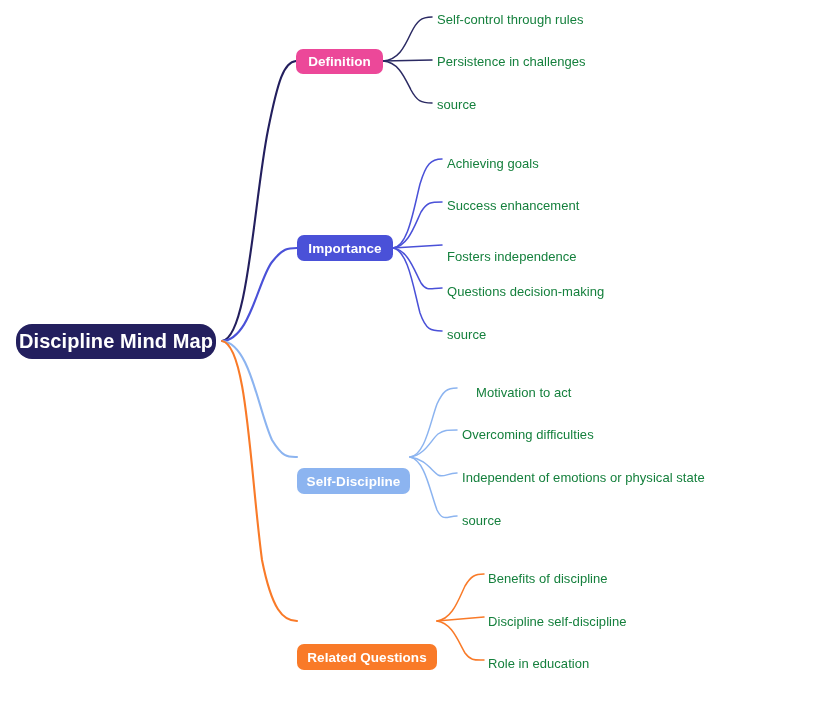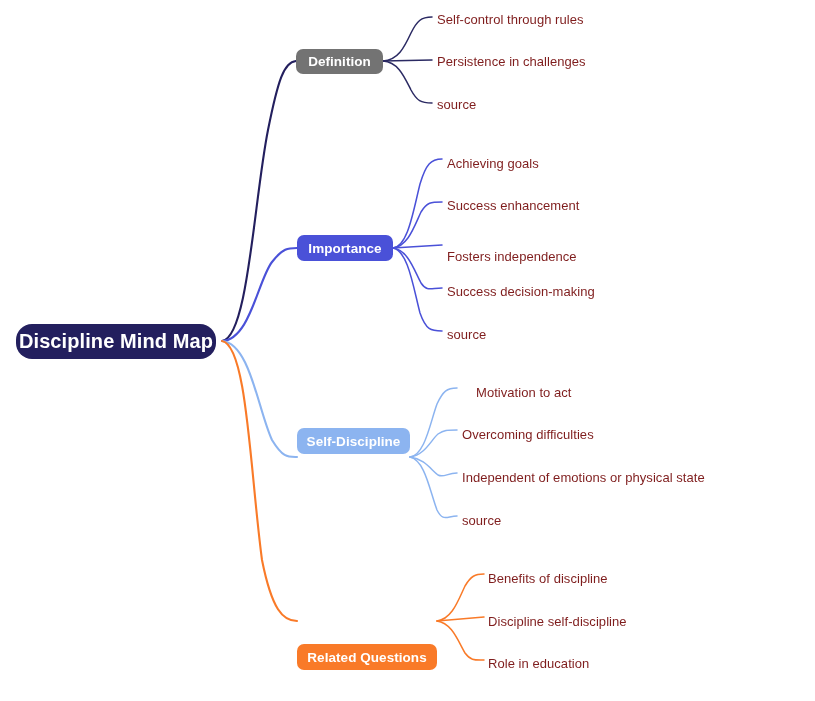--- a/index.html
+++ b/index.html
@@ -56,21 +56,21 @@
   }
   .node-branch {
     border-radius: 7px;
     font-size: 13.5px;
     letter-spacing: 0.05px;
     padding: 0 11px;
   }
   .leaf {
     position: absolute;
     white-space: nowrap;
-    color: #7f1d1d;
+    color: #15803d;
     font-size: 13px;
     font-weight: normal;
     letter-spacing: 0.05px;
     line-height: 1;
   }
 </style>
 </head>
 <body>
 
 <div id="mindmap-canvas">
@@ -104,21 +104,21 @@
     <path d="M 437 621 L 484 617" fill="none" stroke="#f97a28" stroke-width="1.5" stroke-linecap="round"></path>
     <path d="M 437 621 C 452 623, 458 641, 465 653 C 471 661, 475 660, 484 660" fill="none" stroke="#f97a28" stroke-width="1.5" stroke-linecap="round"></path>
   </svg>
 
   <div class="node-layer">
 
     <div class="node node-root" style="left:16px; top:324px; width:200px; height:35px; background:#231f5e;">
       <span>Discipline Mind Map</span>
     </div>
 
-    <div class="node node-branch" style="left:296px; top:49px; width:87px; height:25px; background:#737373;">
+    <div class="node node-branch" style="left:296px; top:49px; width:87px; height:25px; background:#ec4899;">
       <span>Definition</span>
     </div>
     <div class="leaf" style="left:437px; top:13px;">
       <span>Self-control through rules</span>
     </div>
     <div class="leaf" style="left:437px; top:55px;">
       <span>Persistence in challenges</span>
     </div>
     <div class="leaf" style="left:437px; top:98px;">
       <span>source</span>
@@ -130,27 +130,27 @@
     <div class="leaf" style="left:447px; top:157px;">
       <span>Achieving goals</span>
     </div>
     <div class="leaf" style="left:447px; top:199px;">
       <span>Success enhancement</span>
     </div>
     <div class="leaf" style="left:447px; top:242px;margin-top:8px;">
       <span>Fosters independence</span>
     </div>
     <div class="leaf" style="left:447px; top:285px;">
-      <span>Success decision-making</span>
+      <span>Questions decision-making</span>
     </div>
     <div class="leaf" style="left:447px; top:328px;">
       <span>source</span>
     </div>
 
-    <div class="node node-branch" style="left:297px; top:428px; width:113px; height:26px; background:#8cb4f0;">
+    <div class="node node-branch" style="left:297px; top:468px; width:113px; height:26px; background:#8cb4f0;">
       <span>Self-Discipline</span>
     </div>
     <div class="leaf" style="left:476px; top:386px;">
       <span>Motivation to act</span>
     </div>
     <div class="leaf" style="left:462px; top:428px;">
       <span>Overcoming difficulties</span>
     </div>
     <div class="leaf" style="left:462px; top:471px;">
       <span>Independent of emotions or physical state</span>

